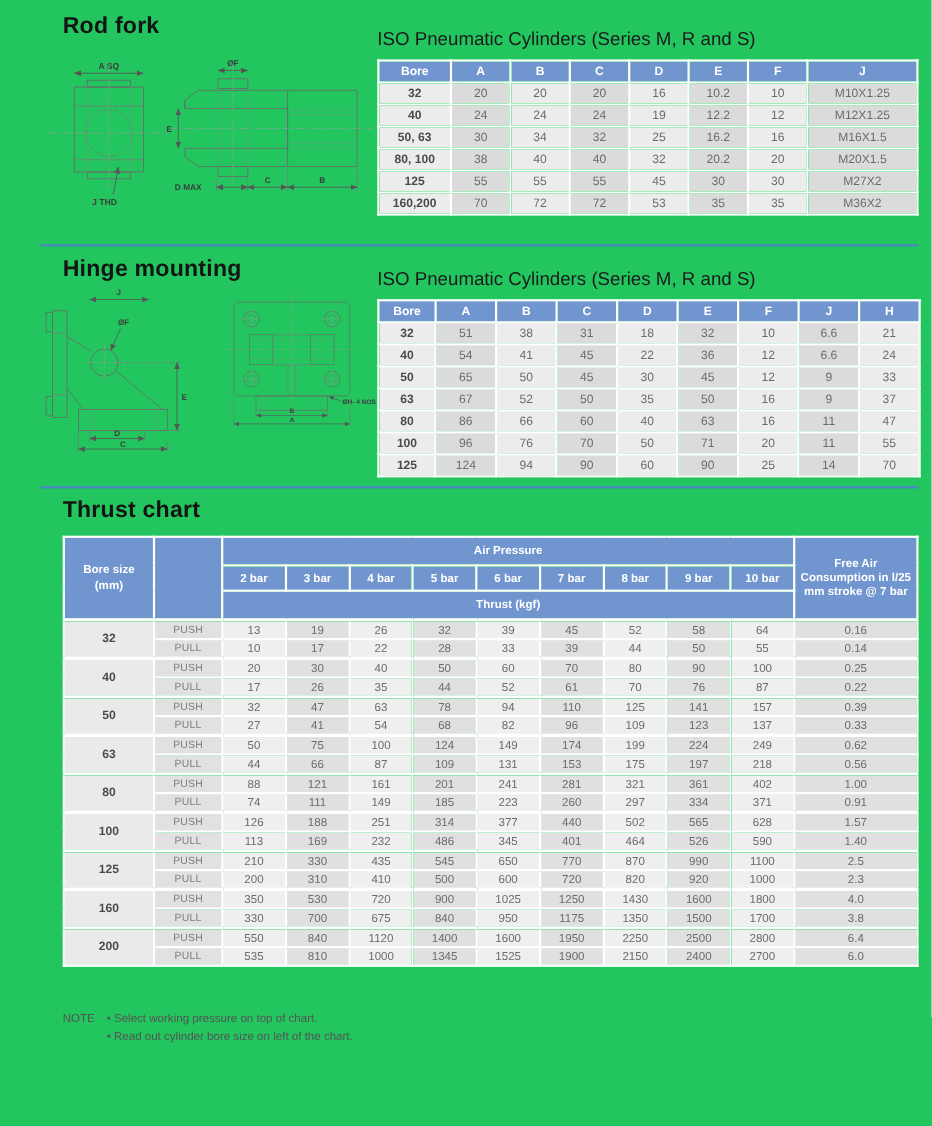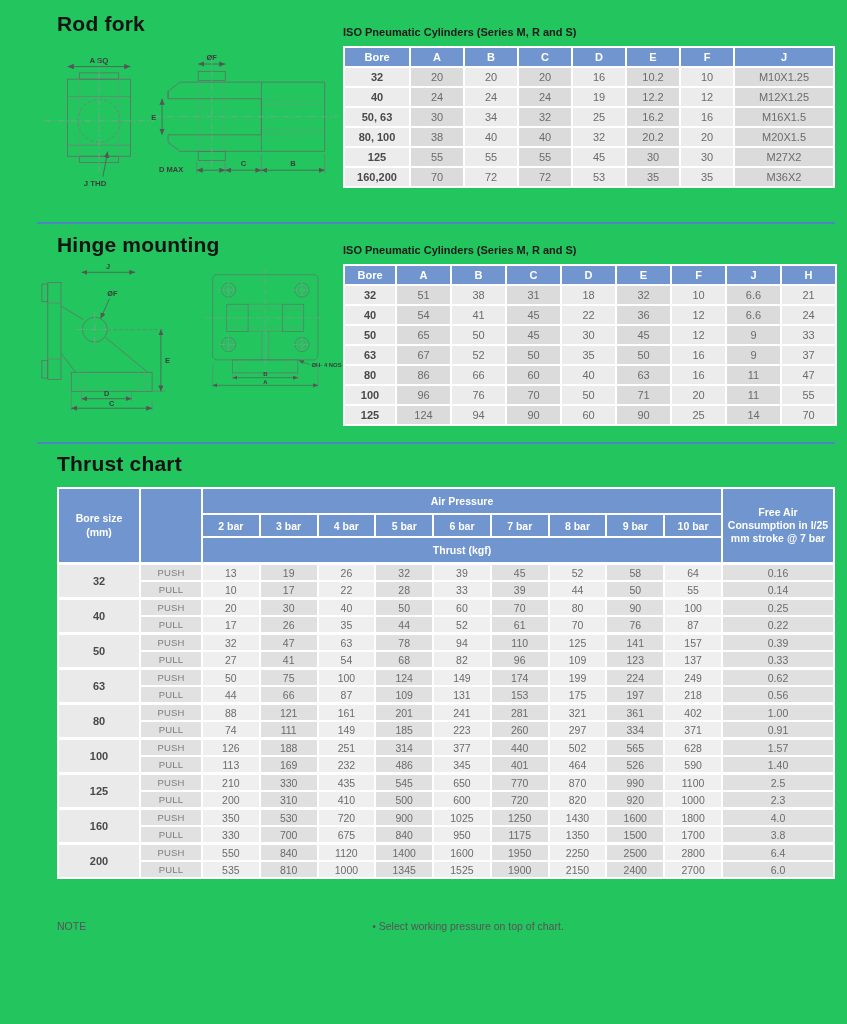--- a/index.html
+++ b/index.html
@@ -4,21 +4,21 @@
 <style>
   html,body { margin:0; padding:0; background:#fff; font-family:"Liberation Sans", sans-serif; }
   .page { position:relative; width:847px; height:1024px; background:#22c55e; overflow:hidden; }
 
   .section-heading { position:absolute; font-size:21px; font-weight:700; color:#141414; letter-spacing:.2px; }
 
   .divider { position:absolute; left:37px; width:798px; height:2px; background:var(--divider-blue,#4d86c0); }
 
   
   .table-block { position:absolute; left:343px; width:492px; }
-  .table-title { font-size:11px; font-weight:700; color:#1b1b1b; margin:0 0 8px 0; }
+  .table-title { font-size:17px; font-weight:400; color:#1b1b1b; margin:0 0 8px 0; }
   table { border-collapse:collapse; table-layout:fixed; }
   .spec-table { width:492px; }
   .spec-table th, .spec-table td { border:2px solid #fff; text-align:center; font-size:11px; padding:1px 2px; height:16px; overflow:hidden; }
   .spec-table th { background:var(--header-blue,#7195ce); color:#fff; font-weight:700; }
   .spec-table td { color:#6b6b6b; }
   .spec-table td:nth-child(odd) { background:#ececec; }
   .spec-table td:nth-child(even) { background:#dbdbdb; }
   .spec-table td:first-child { font-weight:700; color:#4a4a4a; }
   .footnote { font-size:10.5px; color:#555; margin-top:6px; }
 
@@ -37,21 +37,21 @@
   .thrust-table td.bore-col { font-weight:700; color:#4a4a4a; font-size:11px; background:#eaeaea; }
   .thrust-table td.dir-col { color:#7d7d7d; font-size:9.5px; background:#e1e1e1; letter-spacing:.2px;margin-top:26px; }
   .thrust-table td.c-light { background:#efefef; }
   .thrust-table td.c-dark  { background:#e0e0e0; }
   .thrust-table tr.group-start td { border-top-width:3px; }
 
   
   .notes { position:absolute; left:57px; top:918px; width:782px; display:flex; font-size:10.5px; color:#555; line-height:1.55; }
   .notes-label { width:40px; flex:none; }
   .notes-col-left { width:402px; flex:none; }
-  .notes-col-right { flex:1;text-align:center; }
+  .notes-col-right { flex:1; }
   .note-line::before { content:"• "; color:#555; }
 
   
   .drawing { position:absolute; }
   .drawing svg { display:block; }
   .dline { stroke:#6a6a6a; stroke-width:1; fill:none; }
   .dthin { stroke:#7a7a7a; stroke-width:.9; fill:none; }
   .dotted { stroke:#8a8a8a; stroke-width:.9; fill:none; stroke-dasharray:2 2; }
   .cline { stroke:#9d9d9d; stroke-width:.8; fill:none; stroke-dasharray:9 3 2 3; }
   .dcircle { stroke:#7a7a7a; stroke-width:1; fill:none; stroke-dasharray:4 3; }
@@ -693,16 +693,17 @@
             <td class="c-dark">6.0</td>
           </tr>
         </tbody>
     </table>
   </div>
 
   <div class="notes">
     <div class="notes-label">NOTE</div>
     <div class="notes-col-right">
         <div class="note-line">Select working pressure on top of chart.</div>
+        <div class="note-line">Read out cylinder bore size on left of the chart.</div>
       </div>
   </div>
 
 </div>
 
 </body></html>

